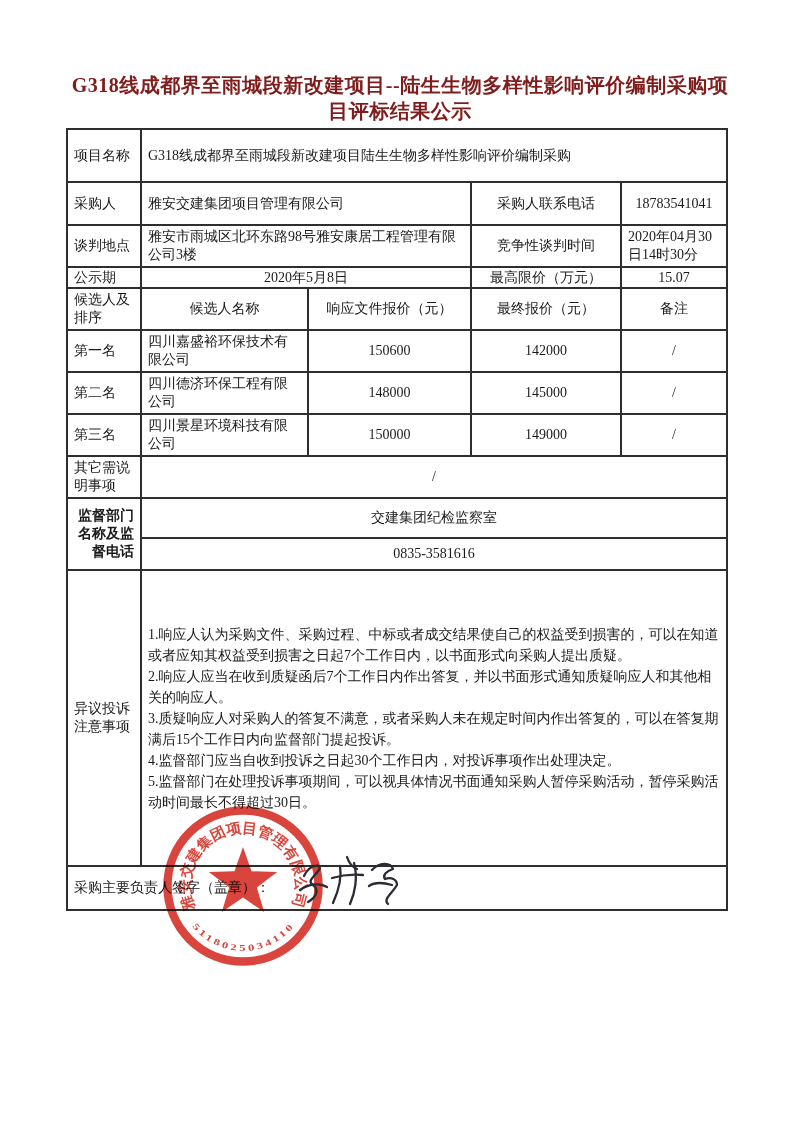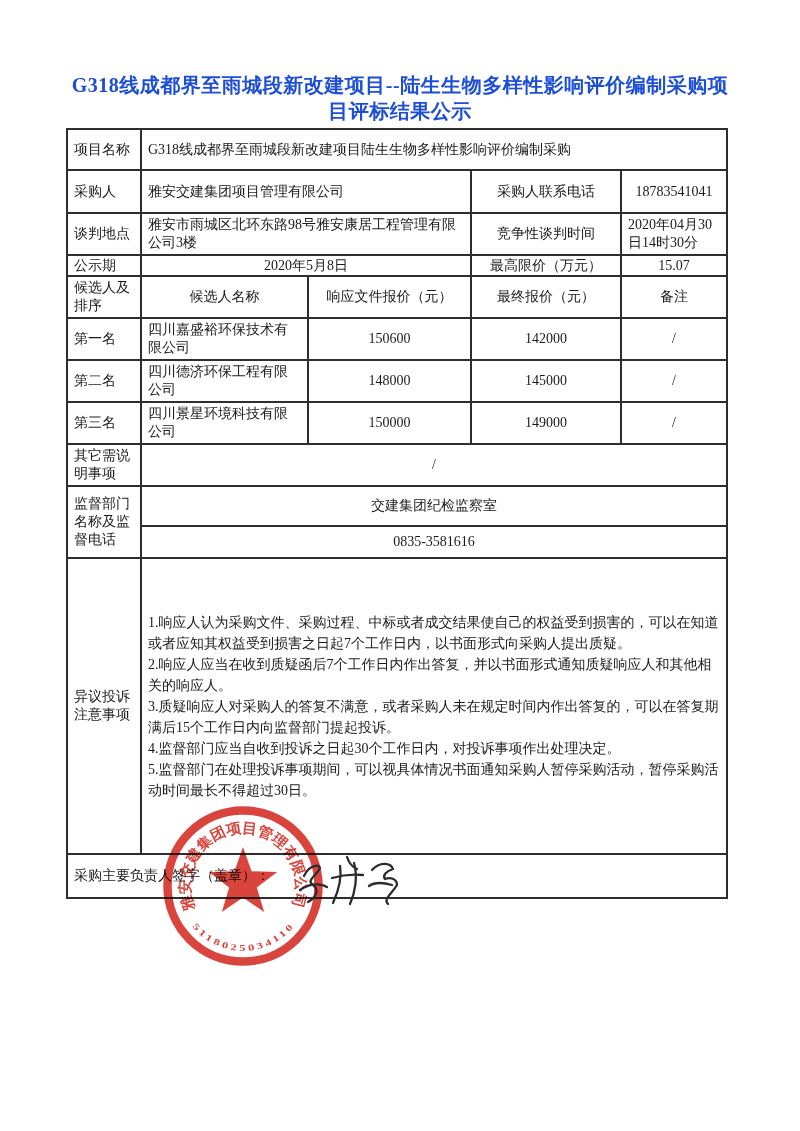--- a/index.html
+++ b/index.html
@@ -2,33 +2,33 @@
 <html><head>
 <meta charset="utf-8">
 <style>
   html,body{margin:0;padding:0;}
   body{
     width:800px;height:1131px;background:#ffffff;position:relative;overflow:hidden;
     font-family:"Liberation Serif","DejaVu Serif",serif;color:#1a1a1a;
   }
   .doc-title{
     width:676px;margin:0 auto;position:absolute;left:62px;top:72px;
-    text-align:center;font-size:20px;font-weight:bold;line-height:26px;color:#1d4ed8;
+    text-align:center;font-size:20px;font-weight:bold;line-height:26px;color:#7f1d1d;
     letter-spacing:0.5px;
   }
   table.main{
     position:absolute;left:66px;top:128px;width:660px;
     border-collapse:collapse;table-layout:fixed;
   }
   table.main td{
     border:2px solid #2e2e2e;font-size:14px;line-height:18px;
     padding:2px 6px;vertical-align:middle;word-break:break-all;
   }
   td.lbl{text-align:left;}
-  td.lblc{text-align:left;}
+  td.lblc{text-align:right;font-weight:bold;}
   td.c{text-align:center;}
   td.nm{padding:2px 4px;margin-top:37px;}
   tr.thin td{padding:0 6px;line-height:17px;}
   td.timecell{line-height:20px;padding:2px 3px;text-align:left;}
   td.obj{padding:0 10px;}
   td.obj .item{font-size:14px;line-height:21px;text-align:left;}
   td.sig{padding:2px 8px;}
   
   .stamp{
     position:absolute;left:153px;top:796px;width:180px;height:180px;
@@ -46,21 +46,21 @@
 
 <table class="main">
   <colgroup>
     <col style="width:74px">
       <col style="width:167px">
       <col style="width:163px">
     <col style="width:150px">
       <col style="width:106px">
   </colgroup>
   <tbody>
-    <tr style="height:41px">
+    <tr style="height:53px">
       <td class="lbl">项目名称</td>
       <td colspan="4">G318线成都界至雨城段新改建项目陆生生物多样性影响评价编制采购</td>
     </tr>
     <tr style="height:43px">
       <td class="lbl">采购人</td>
       <td colspan="2">雅安交建集团项目管理有限公司</td>
       <td class="c">采购人联系电话</td>
       <td class="c">18783541041</td>
     </tr>
     <tr style="height:37px">

